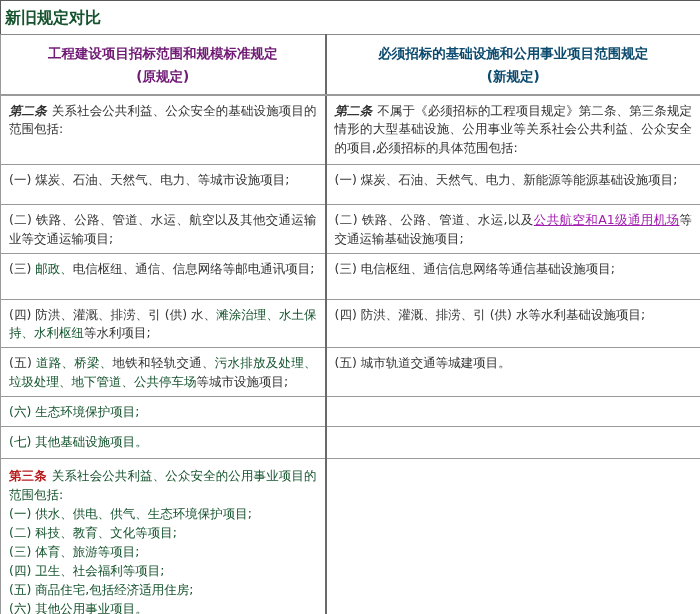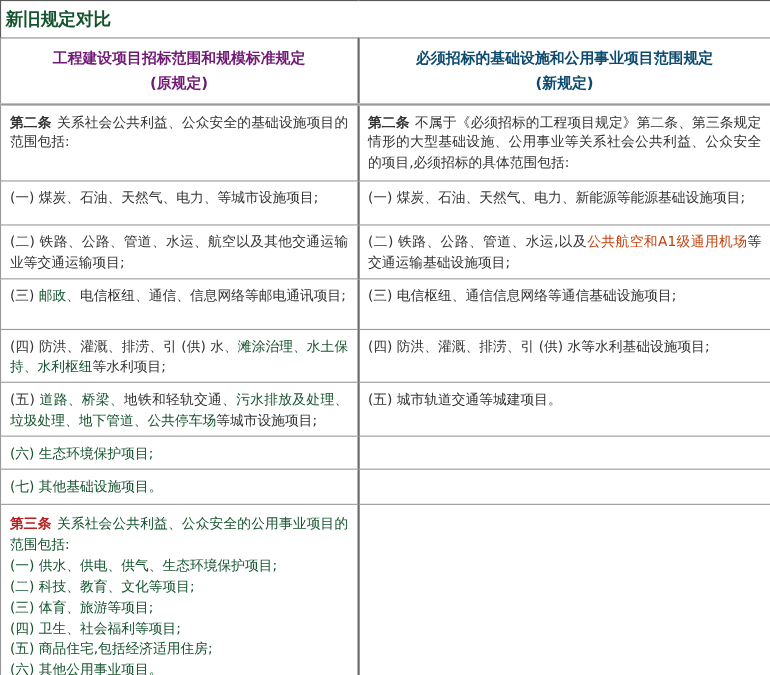--- a/index.html
+++ b/index.html
@@ -31,24 +31,24 @@
     font-weight:bold;font-size:16px;color:#14532d;
     padding:4px;
   }
   tr.header-row td{
     text-align:center;vertical-align:middle;
     font-weight:bold;font-size:13.5px;line-height:1.7;
     border-bottom:2px solid #9a9a9a;
   }
   td.hdr-old{color:#701a75;}
   td.hdr-new{color:#0c4a6e;}
-  .b{font-weight:bold;margin-right:5px;}
+  .b{font-weight:bold;margin-right:5px;font-style:italic;}
   .purple{color:#14532d;}
   .purple-b{color:#b91c1c;font-weight:bold;margin-right:5px;}
-  .red{color:#c2410c;}
+  .red{color:#a21caf;text-decoration:underline;}
   .a3-line{line-height:1.52;}
   td.a3-cell{line-height:1.52;padding-top:7px;}
 </style>
 </head>
 <body>
 
 <table class="cmp">
   <colgroup>
     <col style="width:325px">
     <col style="width:375px">

